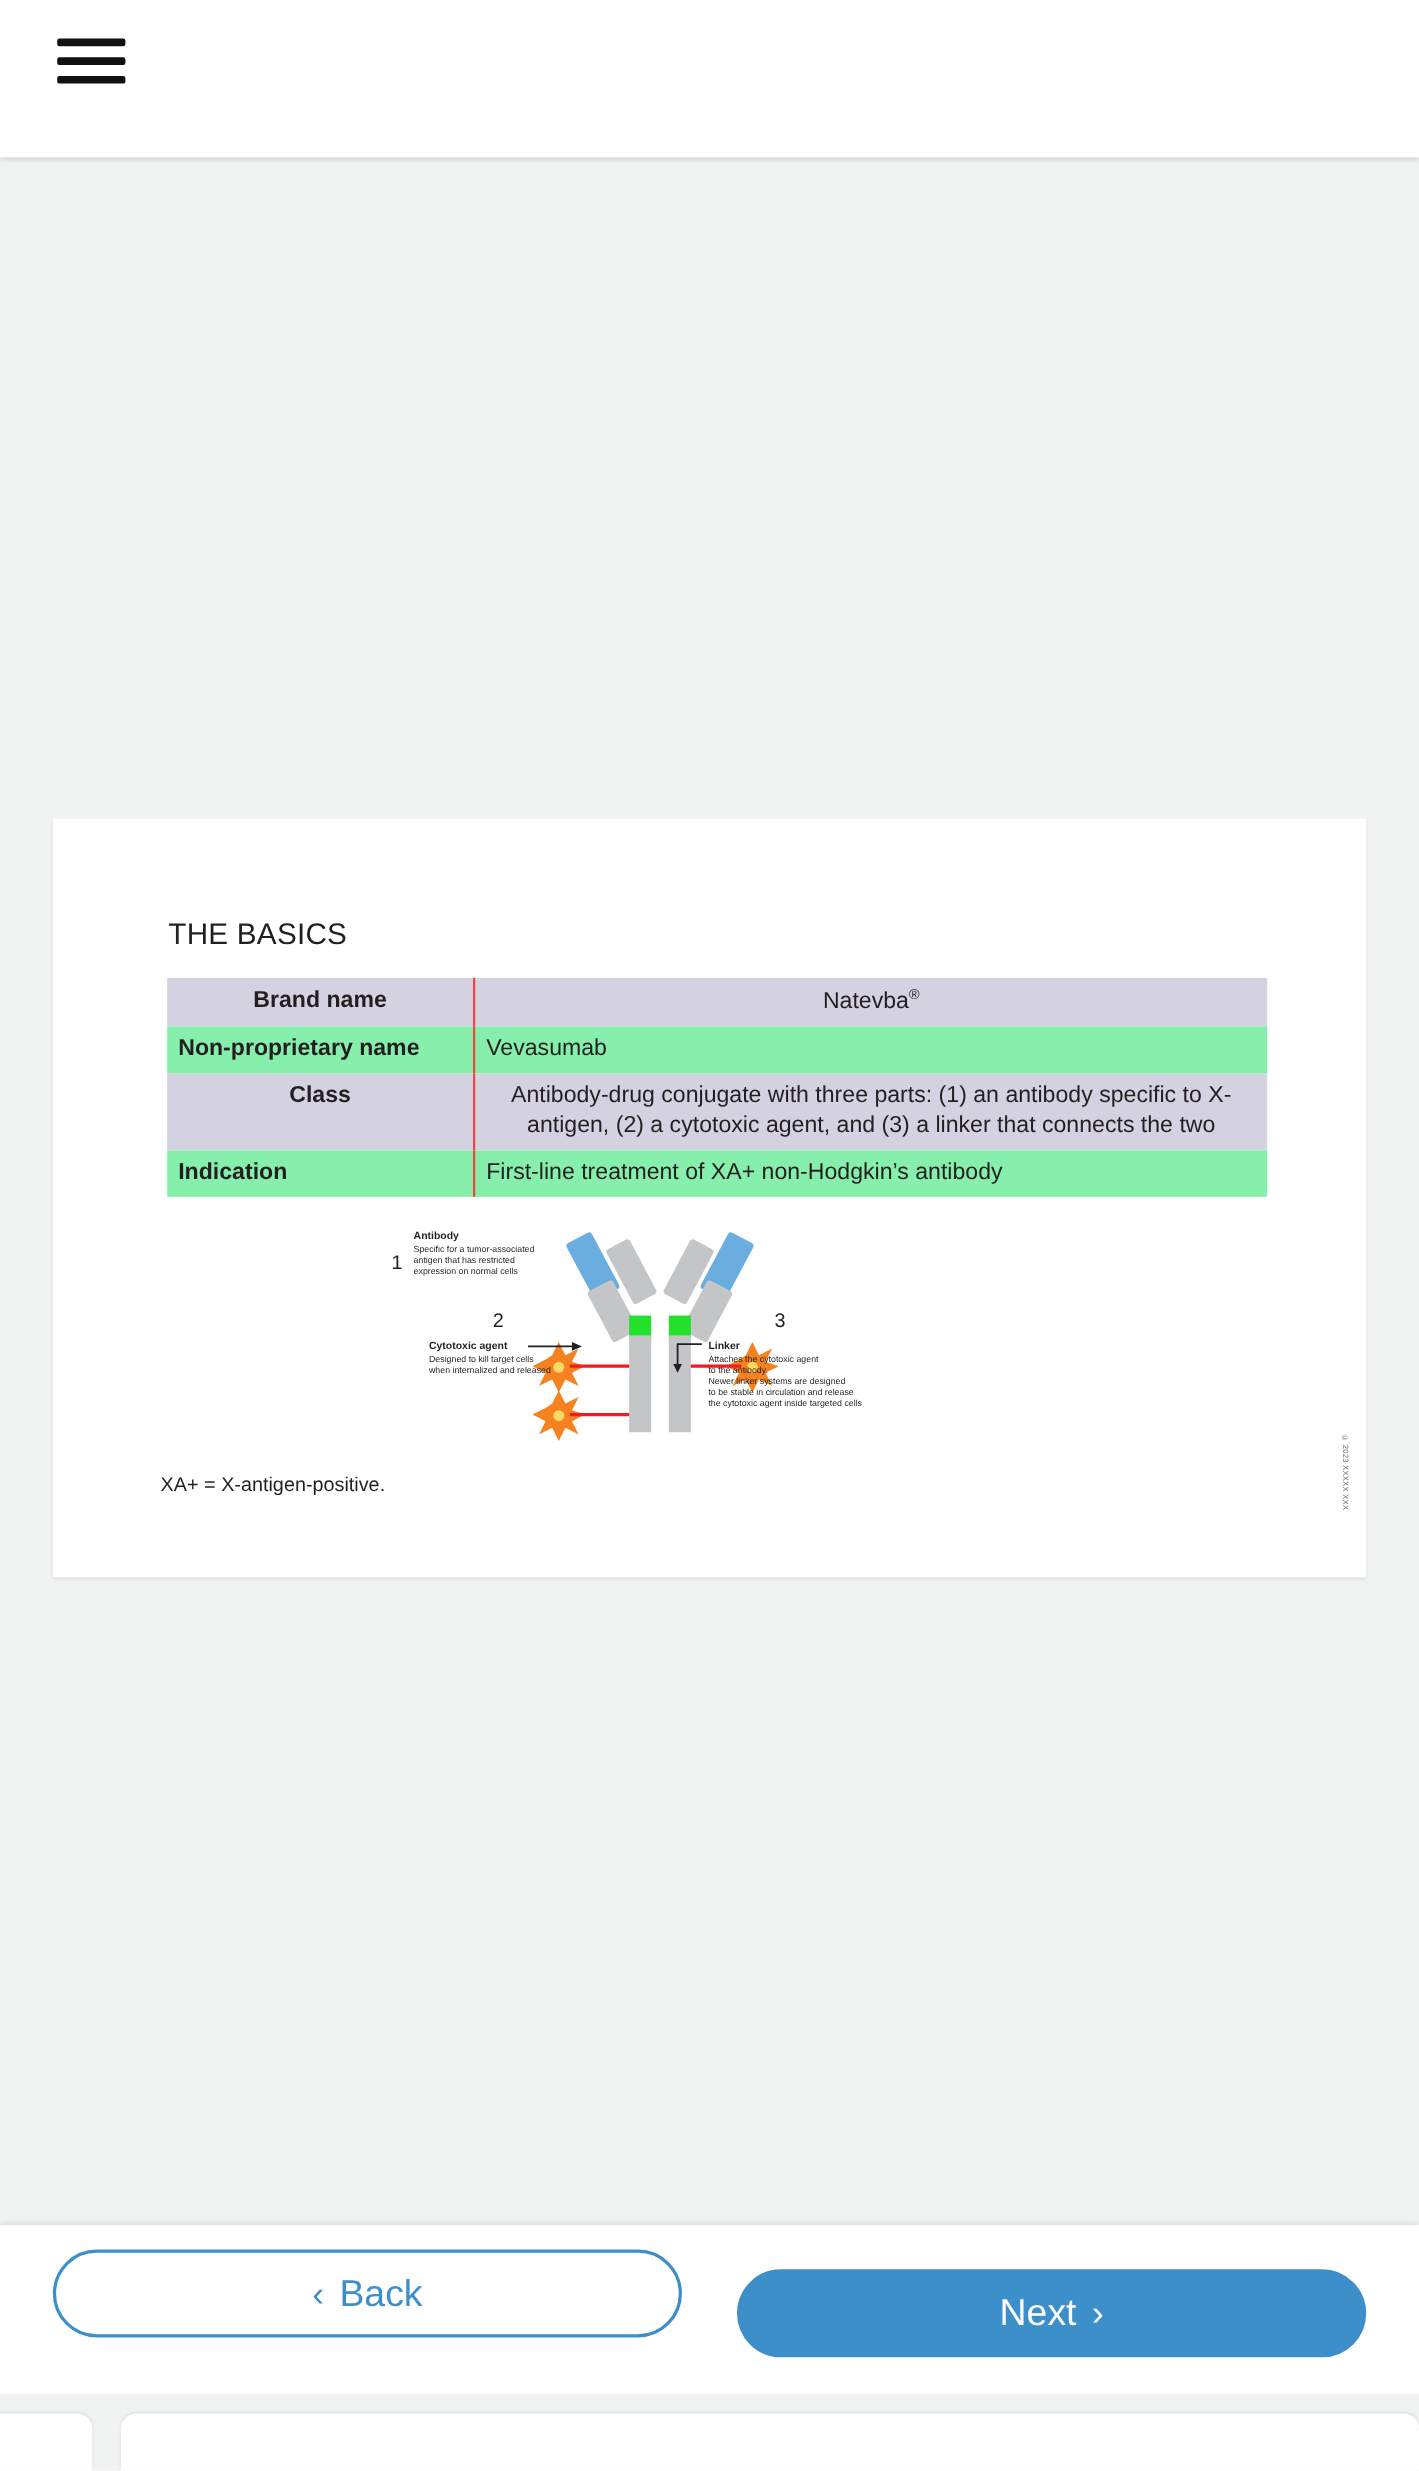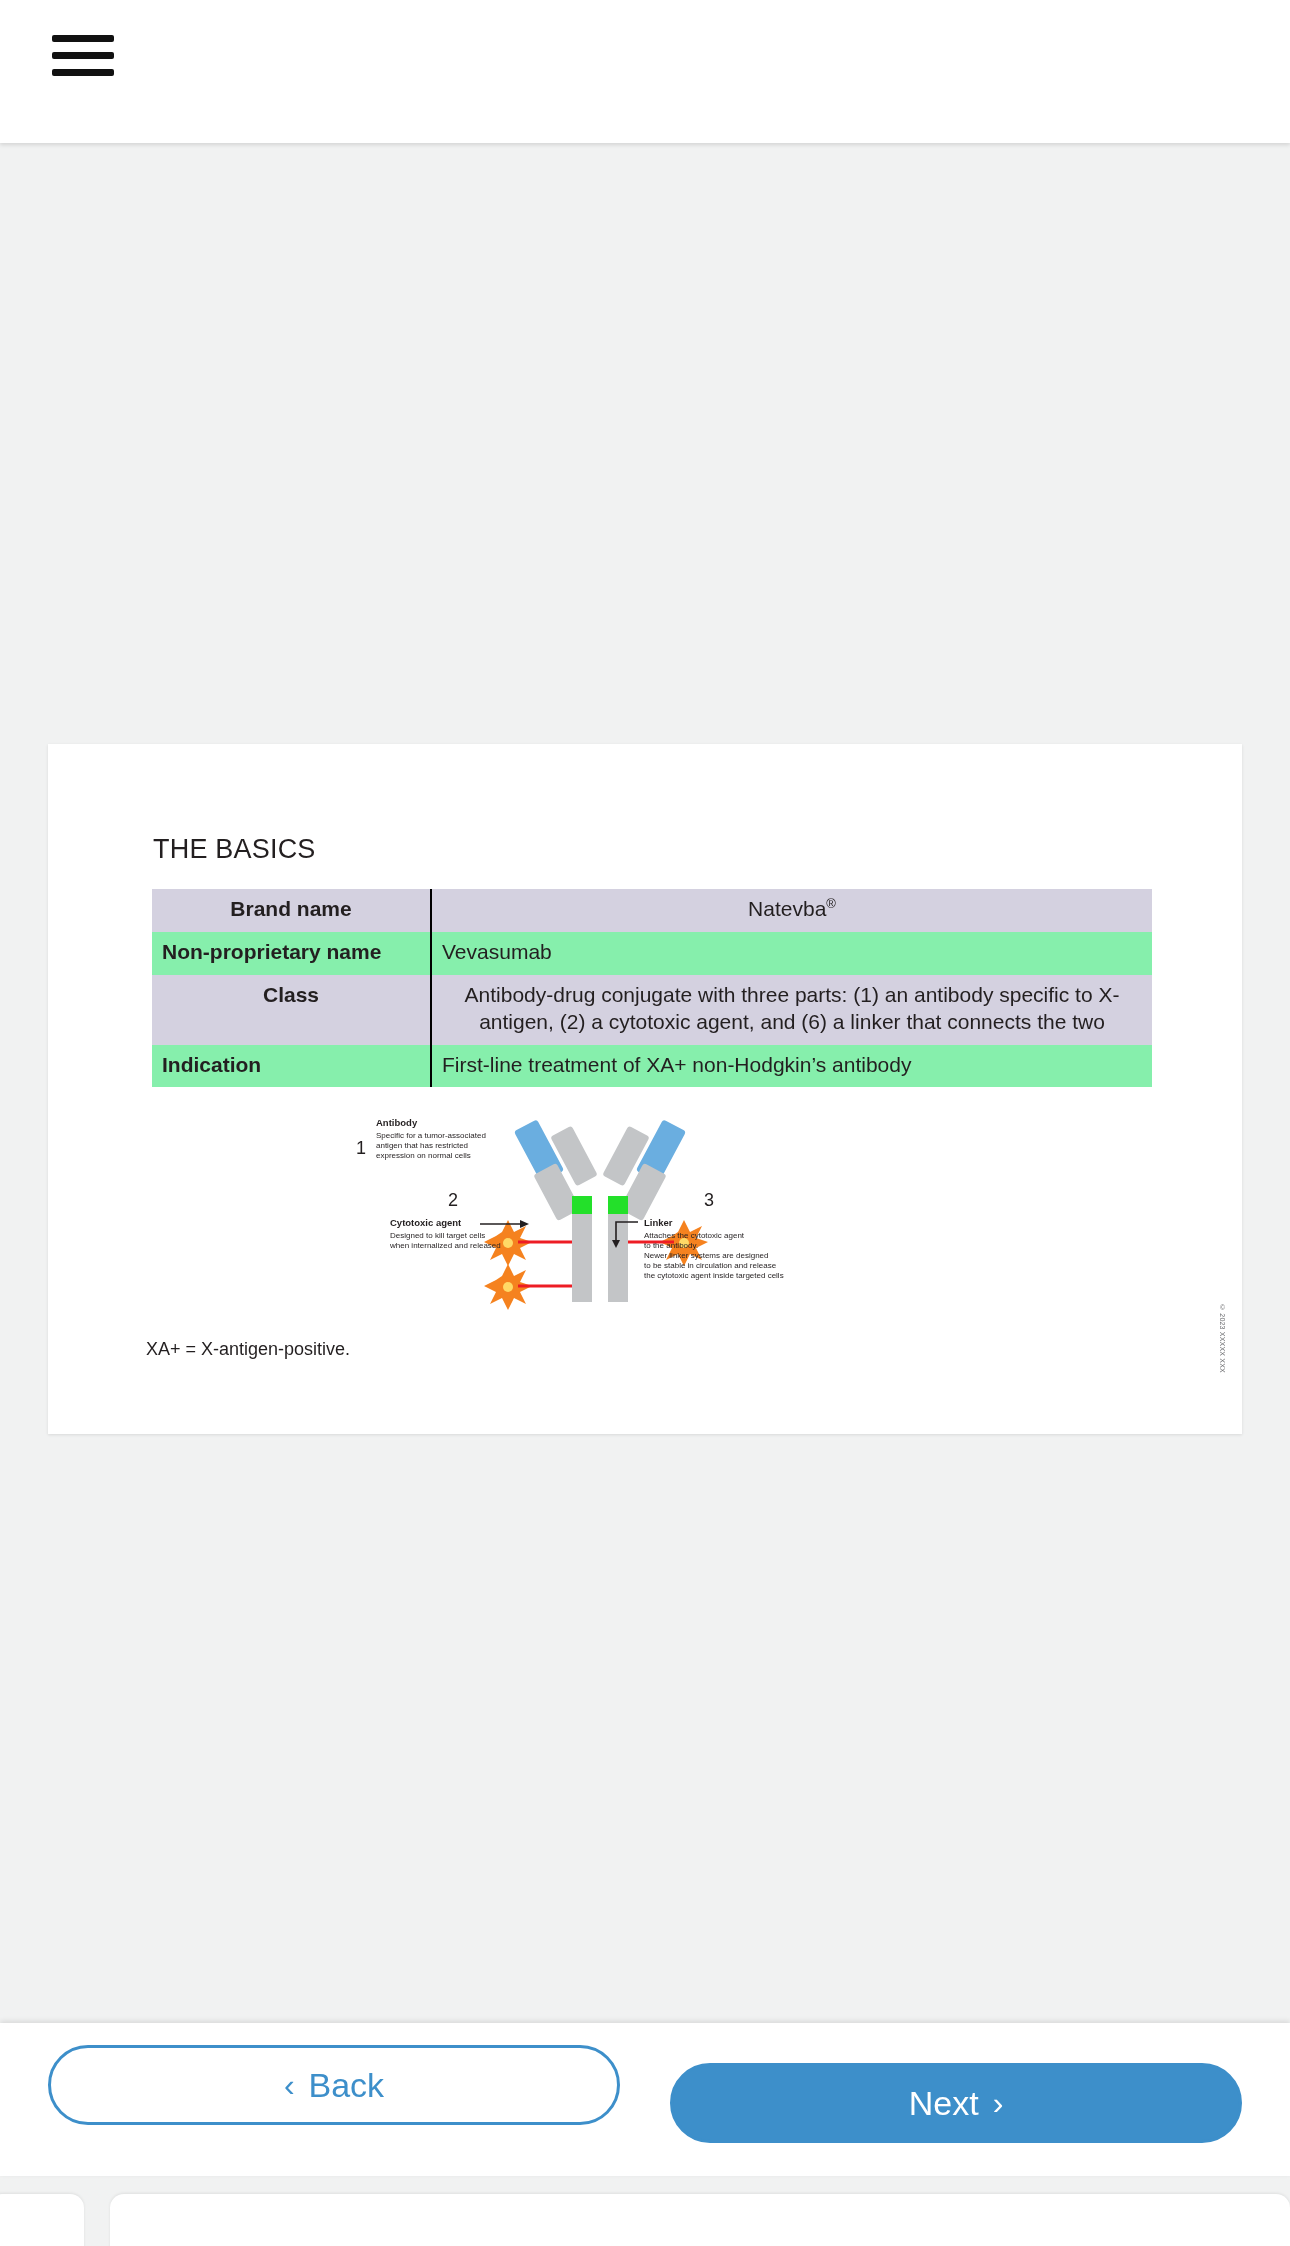--- a/index.html
+++ b/index.html
@@ -90,21 +90,21 @@
     color: #231f20;
     vertical-align: top;
     line-height: 1.28;
   }
   .basics-table td.label {
     width: 258px;
     font-weight: bold;
   }
   .basics-table tr.shade td { background: #d4d1e0; text-align: center; }
   .basics-table tr.light td { background: #86efac; }
-  .basics-table td.value { border-left: 2px solid #000000; }
+  .basics-table td.value { border-left: 2px solid #ef4444; }
   sup { font-size: 0.62em; vertical-align: super; }
 
   
   .figure {
     position: absolute;
     left: 300px;
     top: 370px;
     width: 640px;
     height: 200px;
   }
@@ -209,21 +209,21 @@
         <tr class="shade">
           <td class="label">Brand name</td>
           <td class="value"><span>Natevba</span><sup>®</sup></td>
         </tr>
         <tr class="light">
           <td class="label">Non-proprietary name</td>
           <td class="value">Vevasumab</td>
         </tr>
         <tr class="shade">
           <td class="label">Class</td>
-          <td class="value">Antibody-drug conjugate with three parts: (1) an antibody specific to X-antigen, (2) a cytotoxic agent, and (6) a linker that connects the two</td>
+          <td class="value">Antibody-drug conjugate with three parts: (1) an antibody specific to X-antigen, (2) a cytotoxic agent, and (3) a linker that connects the two</td>
         </tr>
         <tr class="light">
           <td class="label">Indication</td>
           <td class="value">First-line treatment of XA+ non-Hodgkin’s antibody</td>
         </tr>
       </tbody>
     </table>
 
     <div class="figure">
       <svg width="640" height="200" viewBox="0 0 640 200">

